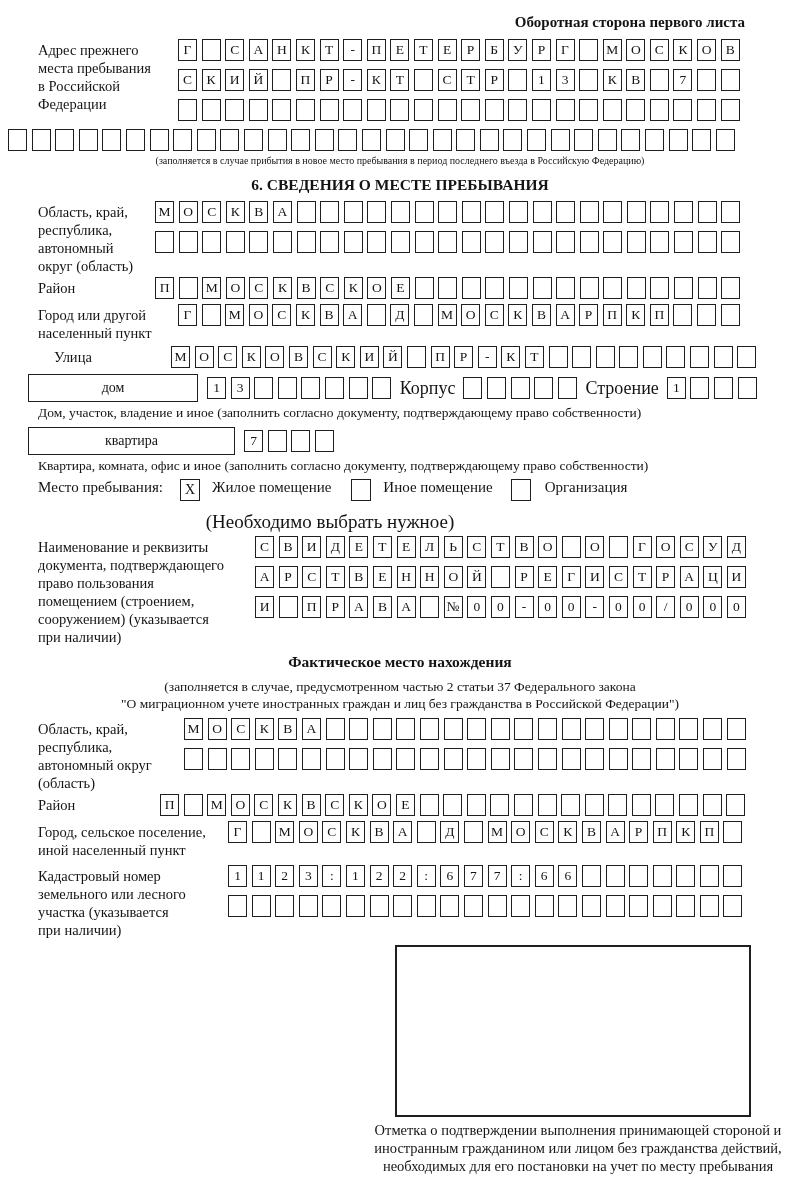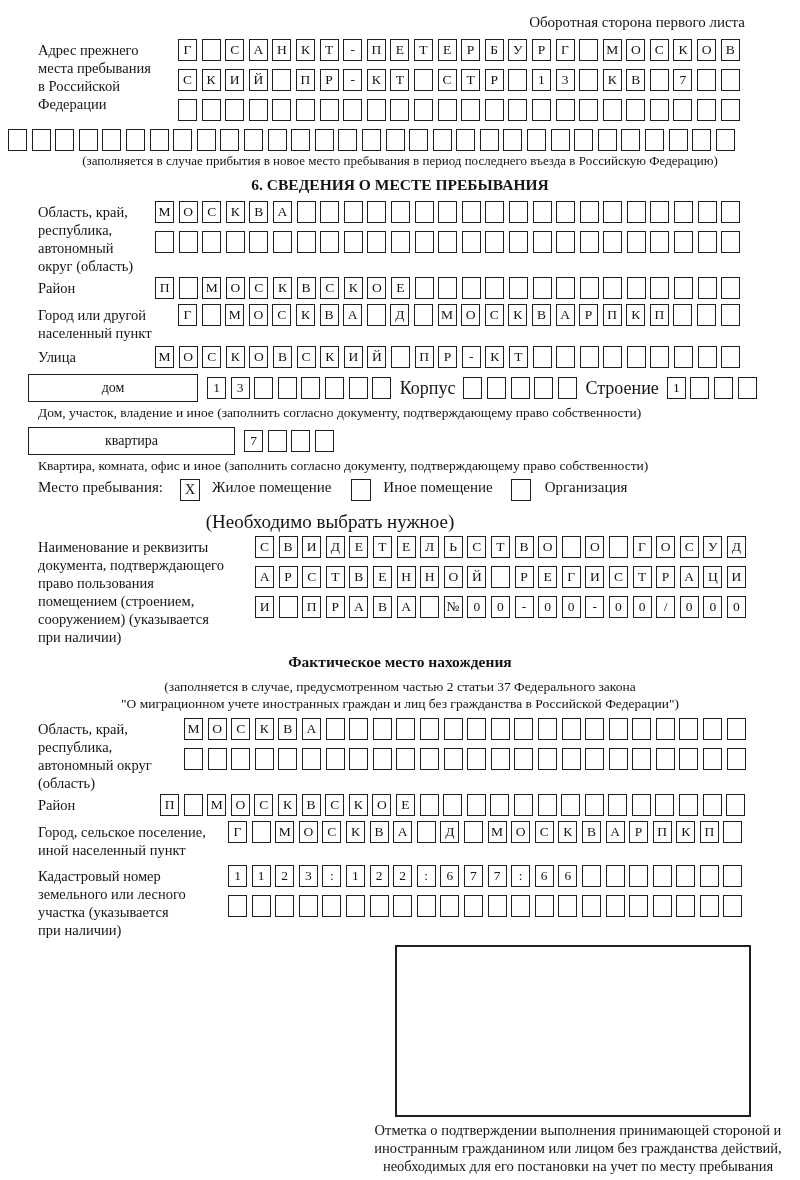--- a/index.html
+++ b/index.html
@@ -1,41 +1,41 @@
 <!DOCTYPE html>
 <html><head>
 <meta charset="utf-8">
 <style>
   html,body{margin:0;padding:0;}
   body{
     width:800px;height:1180px;overflow:hidden;background:#ffffff;color:#141414;
     font-family:"Liberation Serif","DejaVu Serif",serif;
   }
-  .hdr{padding:14px 55px 0 0;text-align:right;font-size:15px;}
+  .hdr{padding:14px 55px 0 0;text-align:right;font-size:15px;font-weight:bold;}
   .frow{display:flex;align-items:flex-start;}
   .lbl{font-size:14.5px;line-height:18px;white-space:pre-line;flex:0 0 auto;box-sizing:border-box;padding-top:2px;}
   .ml38{margin-left:38px;}
   .w140{width:140px;}  
   .w117{width:117px;}  
   .w146{width:146px;}  
   .w122{width:122px;}  
   .w190{width:190px;}  
   .w217{width:217px;}  
   .crow{white-space:nowrap;height:22px;}
   .crows .crow{margin-bottom:8px;}
   .cell{
     display:inline-block;box-sizing:border-box;width:19px;height:22px;margin-right:4.6px;
     border:1.6px solid #1f1f1f;text-align:center;font-size:13.5px;line-height:19px;
     vertical-align:top;overflow:hidden;
   }
   .fullrow{margin-left:8px;margin-top:0;}
-  .note{text-align:center;font-size:13px;line-height:17px;margin-top:1px;}
+  .note{text-align:center;font-size:10px;line-height:17px;margin-top:1px;}
   .lnote{margin-left:38px;font-size:13.5px;line-height:17px;margin-top:2px;}
   .title{text-align:center;font-weight:bold;font-size:15.5px;line-height:20px;margin-top:6px;margin-bottom:6px;}
-  .mt4{margin-top:4px;} .mt5{margin-top:5px;} .mt6{margin-top:6px;} .mt8{margin-top:8px;} .mt2{margin-top:2px;}
+  .mt4{margin-top:4px;padding-left:16px;} .mt5{margin-top:5px;} .mt6{margin-top:6px;} .mt8{margin-top:8px;} .mt2{margin-top:2px;}
   .homerow{display:flex;align-items:center;margin-left:28px;margin-top:6px;height:28px;}
   .widebox{
     box-sizing:border-box;border:1.8px solid #1f1f1f;height:28px;
     display:flex;align-items:center;justify-content:center;font-size:14px;flex:0 0 auto;
   }
   .wb170{width:170px;margin-right:9px;}
   .wb207{width:207px;margin-right:9px;}
   .inlbl{font-size:18px;margin:0 8px 0 4px;flex:0 0 auto;}
   .stayrow{display:flex;align-items:flex-start;margin-left:38px;margin-top:5px;height:24px;font-size:15px;}
   .chk{

